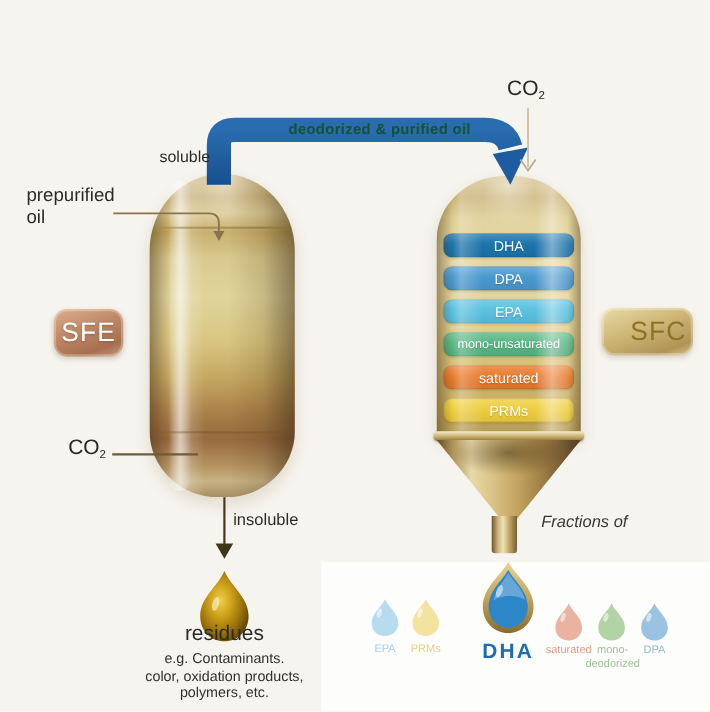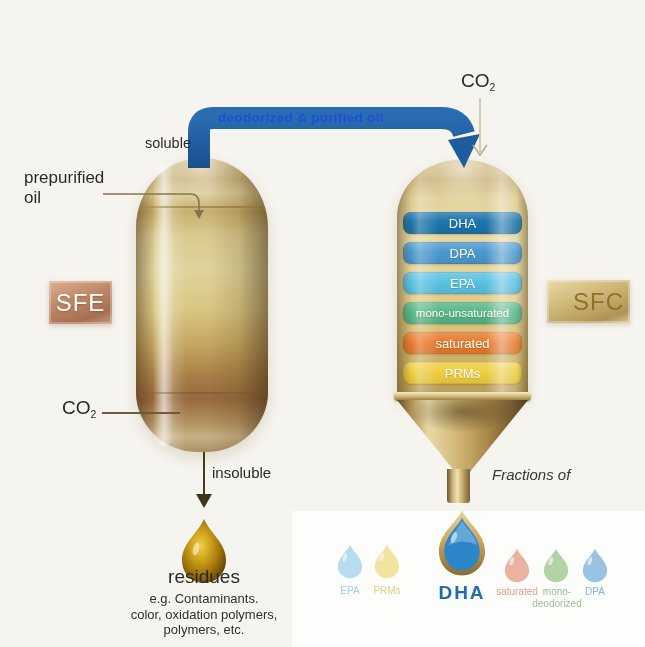--- a/index.html
+++ b/index.html
@@ -48,41 +48,41 @@
   
   .bands{left:403px;top:212px;width:119px;}
   .band{position:relative;width:119px;height:22px;margin-bottom:8px;border-radius:8px;
     display:flex;align-items:center;justify-content:center;
     background-image:linear-gradient(180deg, rgba(255,255,255,.22), rgba(255,255,255,0) 45%, rgba(0,0,0,.07));
     box-shadow:inset 0 0 0 1px rgba(0,0,0,.08), 0 1px 2px rgba(90,70,20,.25);}
   .band-label{color:#fff;font-size:13px;text-shadow:0 1px 1px rgba(0,0,0,.18);white-space:nowrap;}
   .band-label.small-text{font-size:11.5px;}
 
   
-  .badge{width:63px;height:43px;border-radius:0;display:flex;align-items:center;justify-content:center;
+  .badge{width:63px;height:43px;border-radius:12px;display:flex;align-items:center;justify-content:center;
     font-size:24px;letter-spacing:1px;}
   .badge-sfe{left:49px;top:281px;color:#fff;
     background:linear-gradient(160deg,#dcb091 0%,#c08a68 40%,#a76f50 78%,#c79a7c 100%);
     box-shadow:inset 0 0 0 2px rgba(255,255,255,.28), 0 2px 5px rgba(120,80,50,.25);
     text-shadow:0 1px 2px rgba(90,50,30,.35);}
   .badge-sfc{left:547px;top:280px;color:#8f7325;
     background:linear-gradient(160deg,#e9dba6 0%,#cdb575 45%,#b09455 82%,#d6c48e 100%);
     box-shadow:inset 0 0 0 2px rgba(255,255,255,.3), 0 2px 5px rgba(120,95,40,.22);padding-left:20px;}
 
   
   .lbl{color:#2c2a26;}
   .lbl-soluble{left:145px;top:135px;font-size:14.5px;}
   .lbl-prepurified{left:24px;top:168px;width:100px;font-size:17px;line-height:1.18;}
   .lbl-co2-left{left:62px;top:397px;font-size:19px;}
   .lbl-co2-right{left:461px;top:70px;font-size:19px;}
   .co2sub{font-size:.55em;vertical-align:-.35em;}
   .lbl-insoluble{left:212px;top:464px;font-size:15px;}
   .lbl-fractions{left:492px;top:465px;font-size:15px;line-height:1.3;color:#3a3833;font-style:italic;}
-  .pipe-label{left:218px;top:110px;width:210px;text-align:left;font-size:13.5px;font-weight:bold;
-    color:#1d4ed8;letter-spacing:.3px;}
+  .pipe-label{left:218px;top:110px;width:210px;text-align:right;font-size:13.5px;font-weight:bold;
+    color:#14532d;letter-spacing:.3px;}
 
   .residues-block{left:122px;top:566px;width:164px;text-align:center;color:#2c2a26;}
   .residues-title{font-size:19px;margin-bottom:3px;}
   .residues-line{font-size:13px;line-height:1.2;color:#33302b;}
 
   
   .drop-label{position:absolute;text-align:center;font-size:10px;}
   .drop-label-dha{left:428px;top:582px;width:68px;font-size:19px;font-weight:bold;letter-spacing:2px;}
   .two-line{line-height:1.15;}
 </style>
@@ -191,21 +191,21 @@
 
   <div class="abs lbl lbl-insoluble">insoluble</div>
 
   <div class="abs lbl-fractions">
     <span>Fractions of</span><br>
   </div>
 
   <div class="abs residues-block">
     <div class="residues-title">residues</div>
     <div class="residues-line">e.g. Contaminants.</div>
-    <div class="residues-line">color, oxidation polymers,</div>
+    <div class="residues-line">color, oxidation products,</div>
     <div class="residues-line">polymers, etc.</div>
   </div>
 
   <div class="abs badge badge-sfe">SFE</div>
   <div class="abs badge badge-sfc">SFC</div>
 
   <svg class="abs" style="left:336px;top:543px" width="28" height="36" viewBox="0 0 30 38">
     <path d="M15 1.5 C18 9,28 15,28 25 C28 32.2,22.2 37.5,15 37.5 C7.8 37.5,2 32.2,2 25 C2 15,12 9,15 1.5 Z" fill="#b7dcef"></path>
     <ellipse cx="9.5" cy="15" rx="2.2" ry="4.5" fill="#fff" opacity=".55" transform="rotate(18 9.5 15)"></ellipse>
   </svg>

